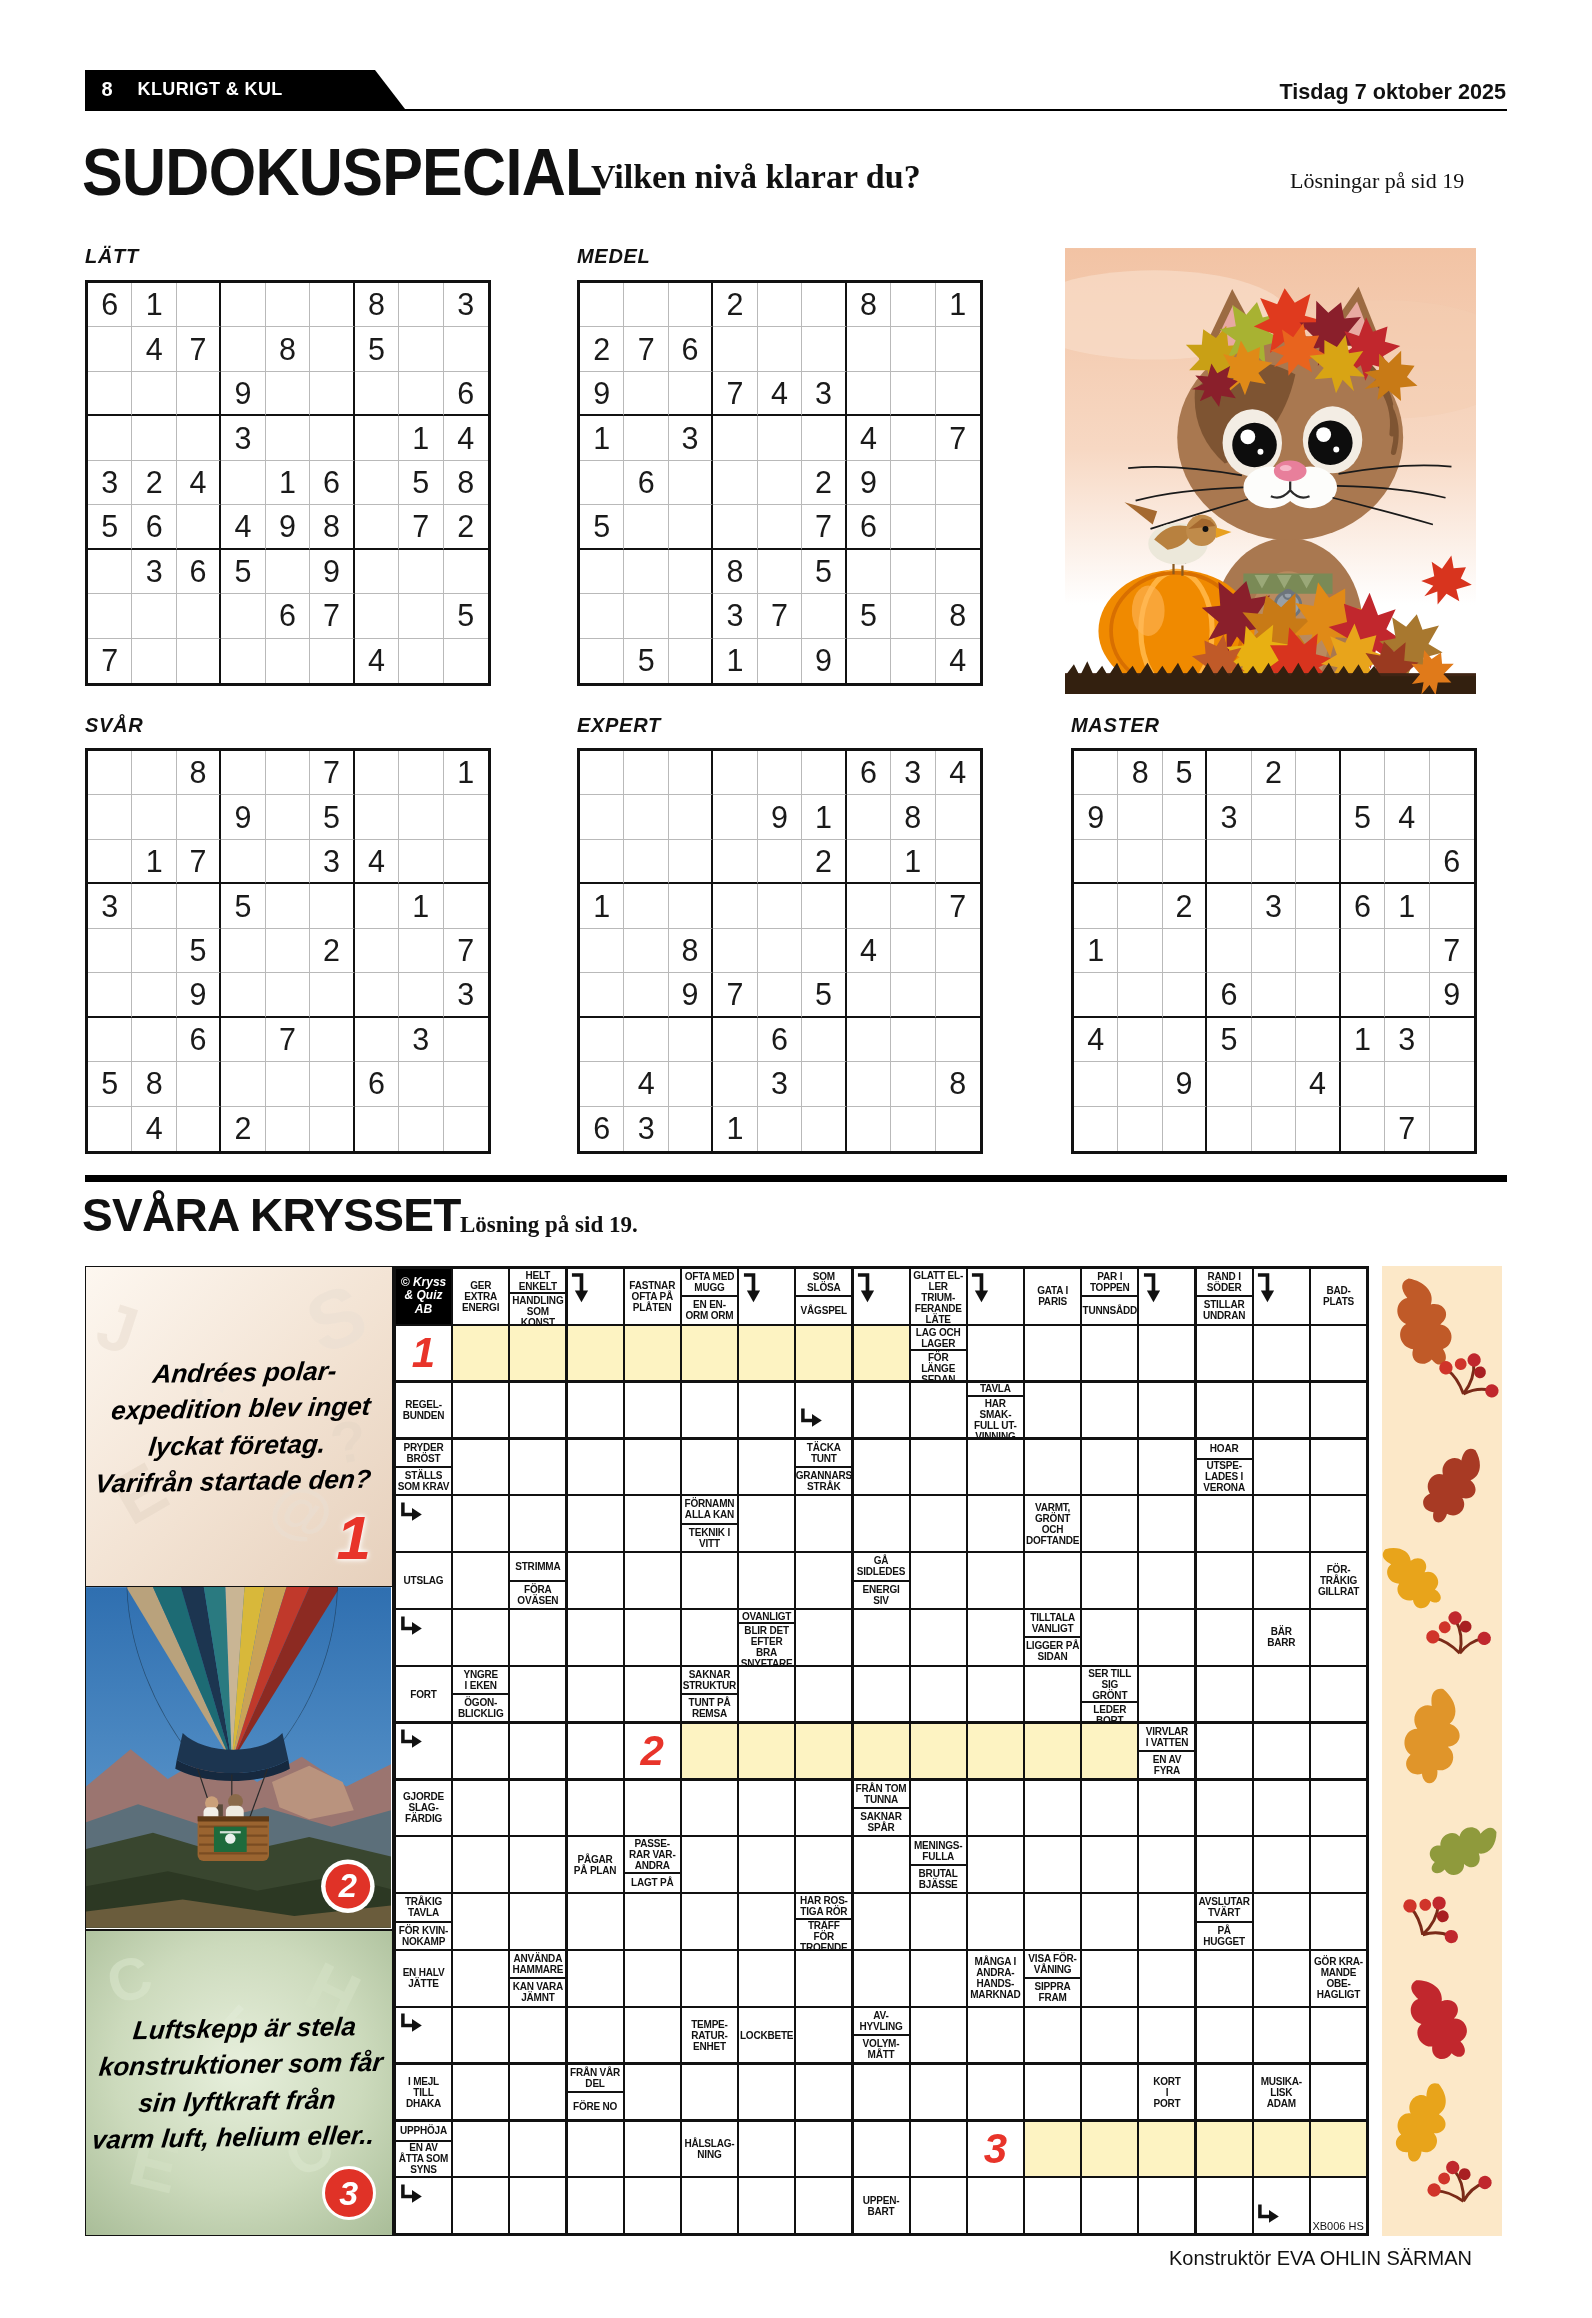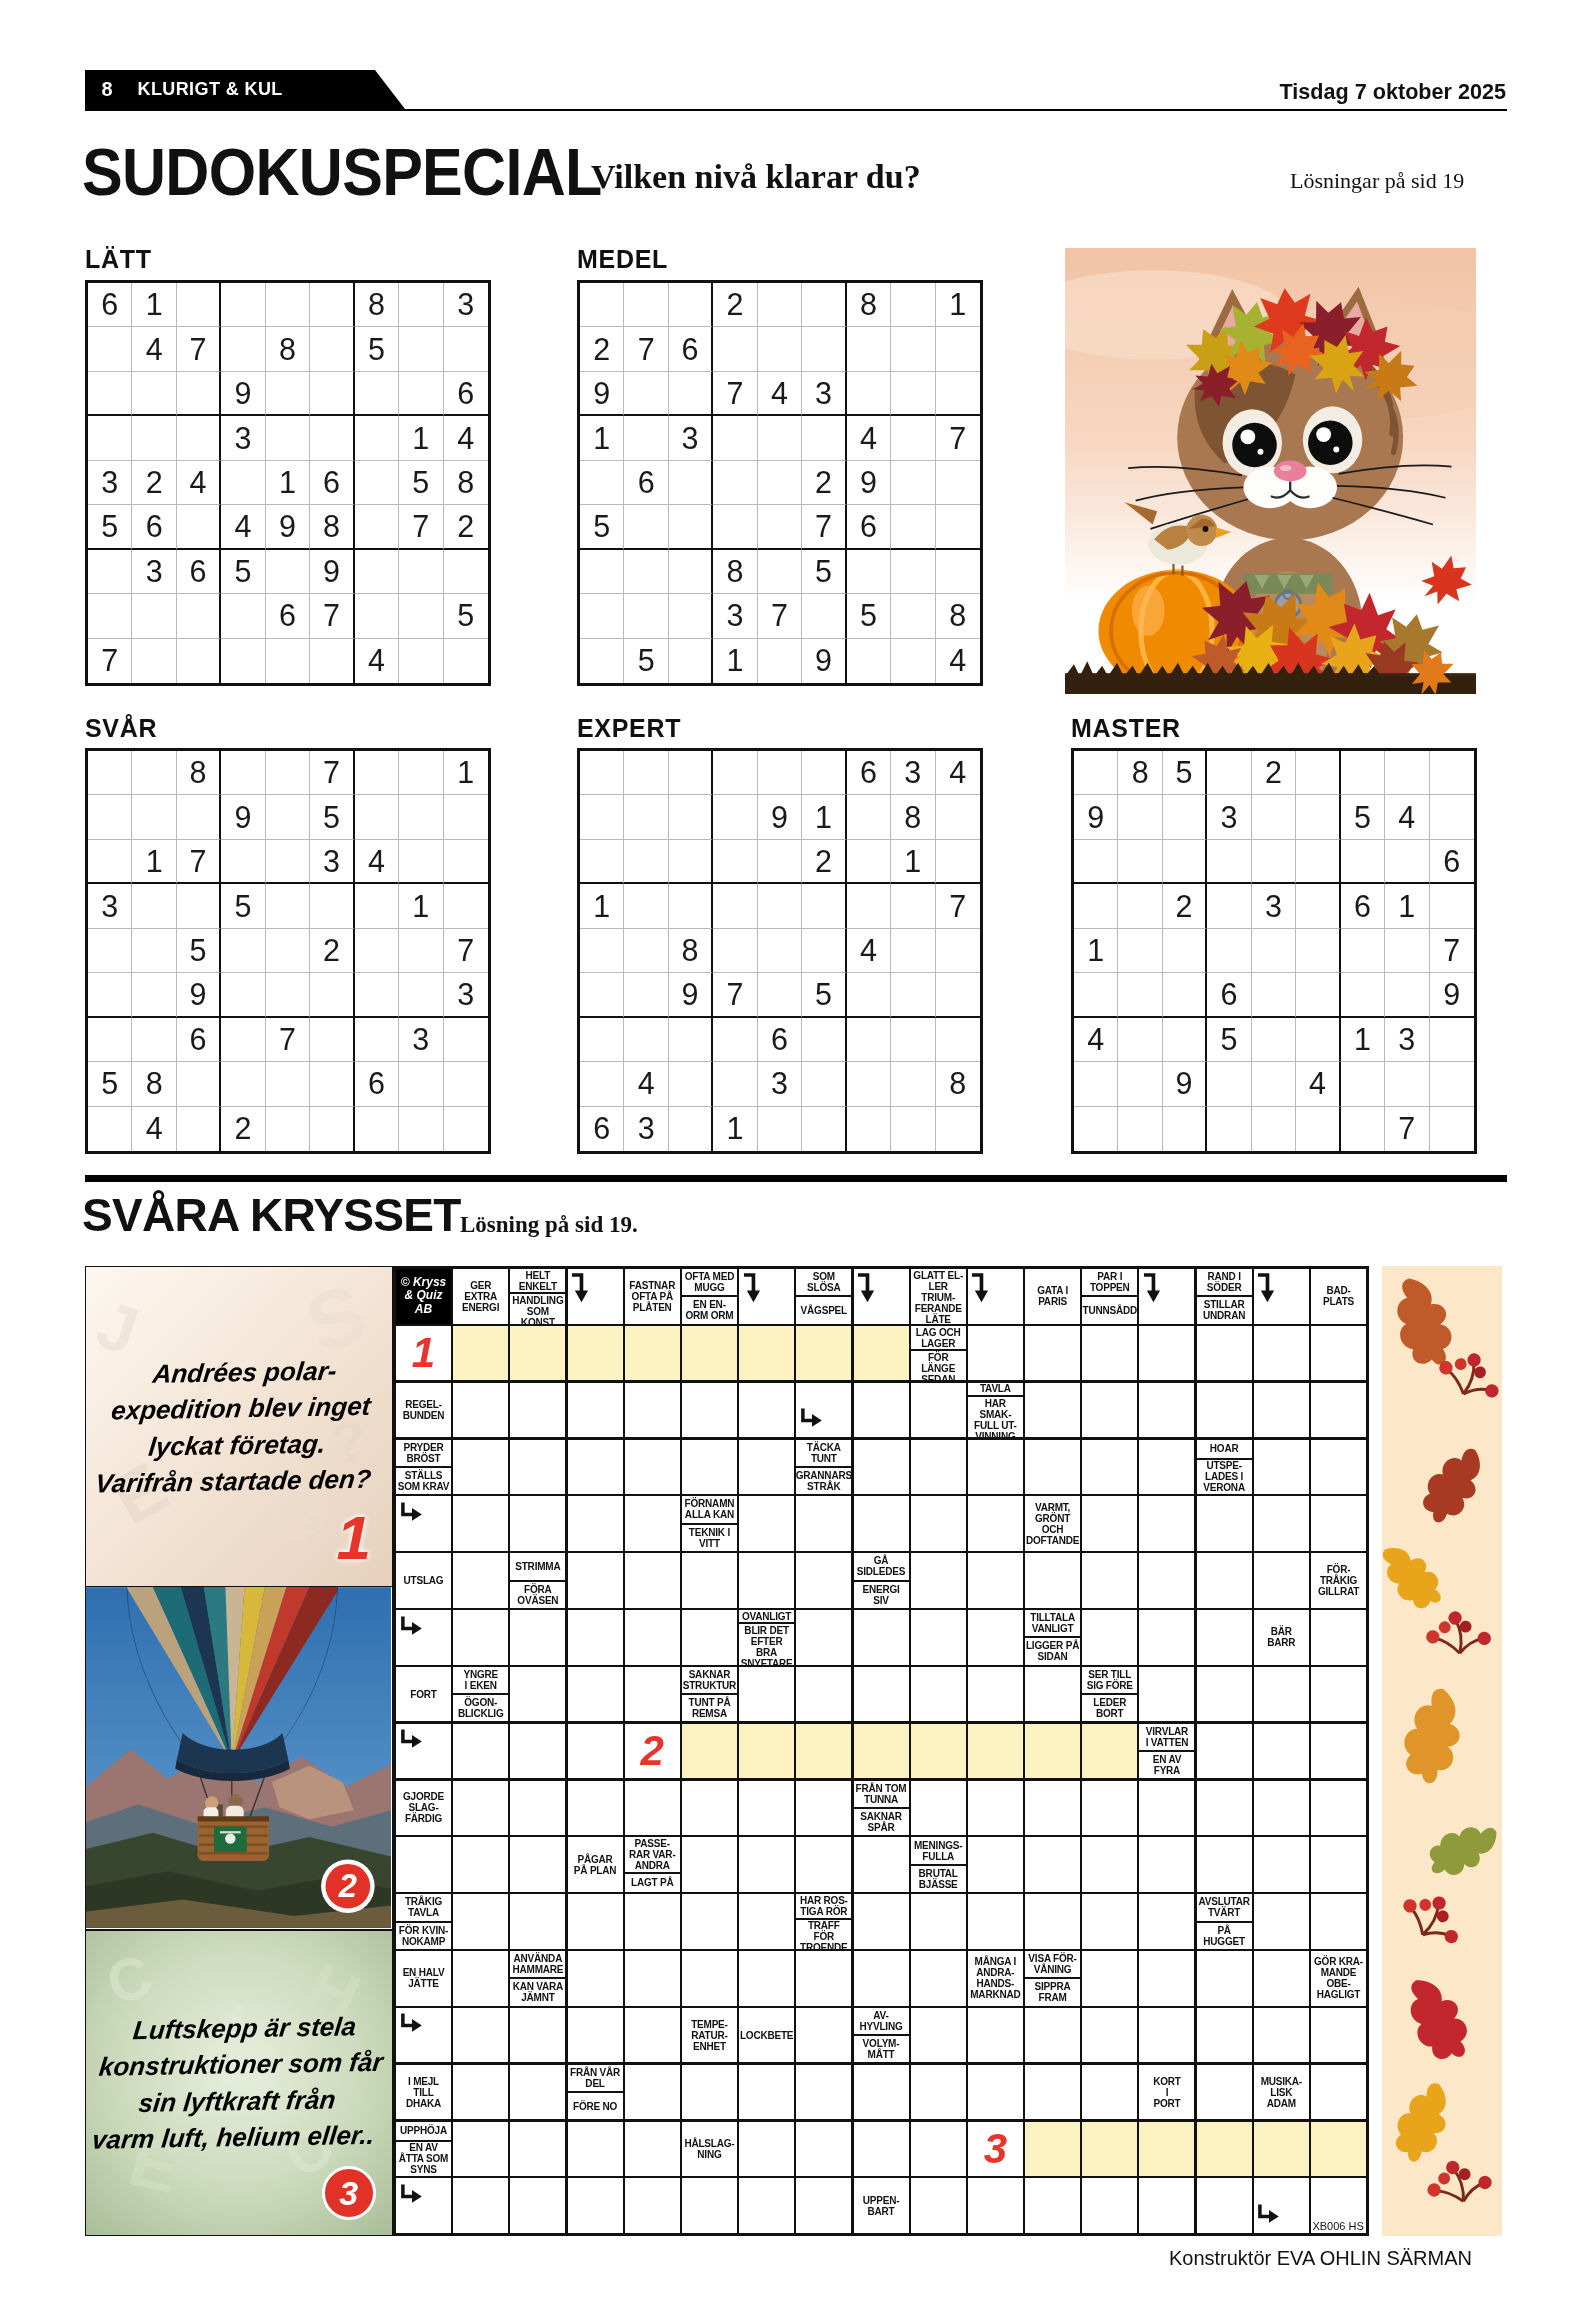--- a/index.html
+++ b/index.html
@@ -14,21 +14,21 @@
   .hdr-page { font-size:20px; font-weight:bold; }
   .hdr-section { font-size:18px; font-weight:bold; letter-spacing:0.4px; }
   .hdr-date { top:79px; right:86px; font-size:21.6px; font-weight:bold; }
   .hdr-rule { left:85px; top:109px; width:1422px; height:2.2px; background:#000; }
 
   .title { left:82px; top:135px; font-size:61px; font-weight:bold; letter-spacing:-0.7px; transform:scaleY(1.08); transform-origin:top left; }
   .subtitle { left:591px; top:158px; font-family:"Liberation Serif", serif; font-size:34px; font-weight:bold; }
   .solutions { left:1290px; top:168px; font-family:"Liberation Serif", serif; font-size:22px; }
 
   
-  .slabel { font-size:25px; font-weight:bold; letter-spacing:0.7px; }
+  .slabel { font-size:20px; font-weight:bold; letter-spacing:0.7px;font-style:italic; }
   .board { width:406px; height:406px; border:3px solid #111; display:grid;
            grid-template-columns:repeat(9,1fr); grid-template-rows:repeat(9,1fr); background:#fff; }
   .scell { display:flex; align-items:center; justify-content:center; font-size:30.5px; color:#1a1a1a; }
 
   
   .xbar { left:85px; top:1175px; width:1422px; height:6.7px; background:#000; }
   .xtitle { left:82px; top:1188px; font-size:46px; font-weight:bold; letter-spacing:-0.7px; }
   .xnote { left:460px; top:1212px; font-family:"Liberation Serif", serif; font-size:23px; font-weight:bold; }
   .xgrid { left:393px; top:1266px; width:976px; height:970px; border:3.7px solid #111; background:#111;
            display:grid; grid-template-columns:repeat(17,1fr); grid-template-rows:repeat(17,1fr); gap:2.2px; }
@@ -1135,21 +1135,21 @@
     <div class="xcell"></div>
     <div class="xcell"></div>
     <div class="xcell"></div>
     <div class="xcell"></div>
     <div class="xcell"></div>
     <div class="xcell"></div>
     <div class="xcell">
       <div class="xclue">
         <div class="part">
           <div>SER TILL</div>
-          <div>SIG FÖRE</div>
+          <div>SIG GRÖNT</div>
         </div>
         <div class="part">
           <div>LEDER</div>
           <div>BORT</div>
         </div>
       </div>
     </div>
     <div class="xcell"></div>
     <div class="xcell"></div>
     <div class="xcell"></div>

